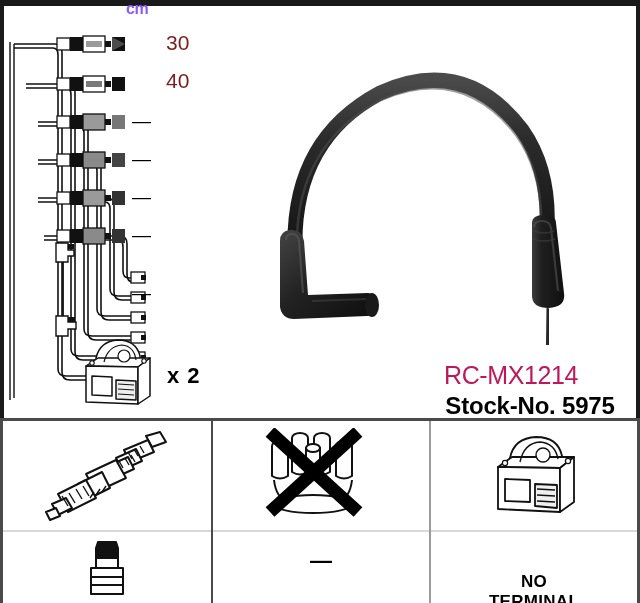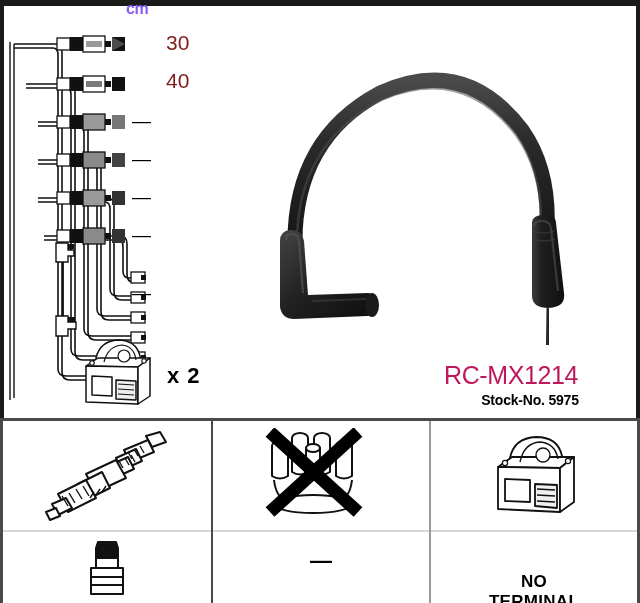--- a/index.html
+++ b/index.html
@@ -126,21 +126,21 @@
     font-size: 25px;
     font-weight: normal;
     color: #be185d;
     letter-spacing: -0.4px;
   }
   .stock-no {
     position: absolute;
     left: 430px; top: 392px;
     width: 200px;
     text-align: center;
-    font-size: 14px;
+    font-size: 24px;
     font-weight: bold;
     color: #000;
     letter-spacing: -0.2px;
   }
 
   
   .panel-icon {
     position: absolute;
   }
   .panel-caption {

